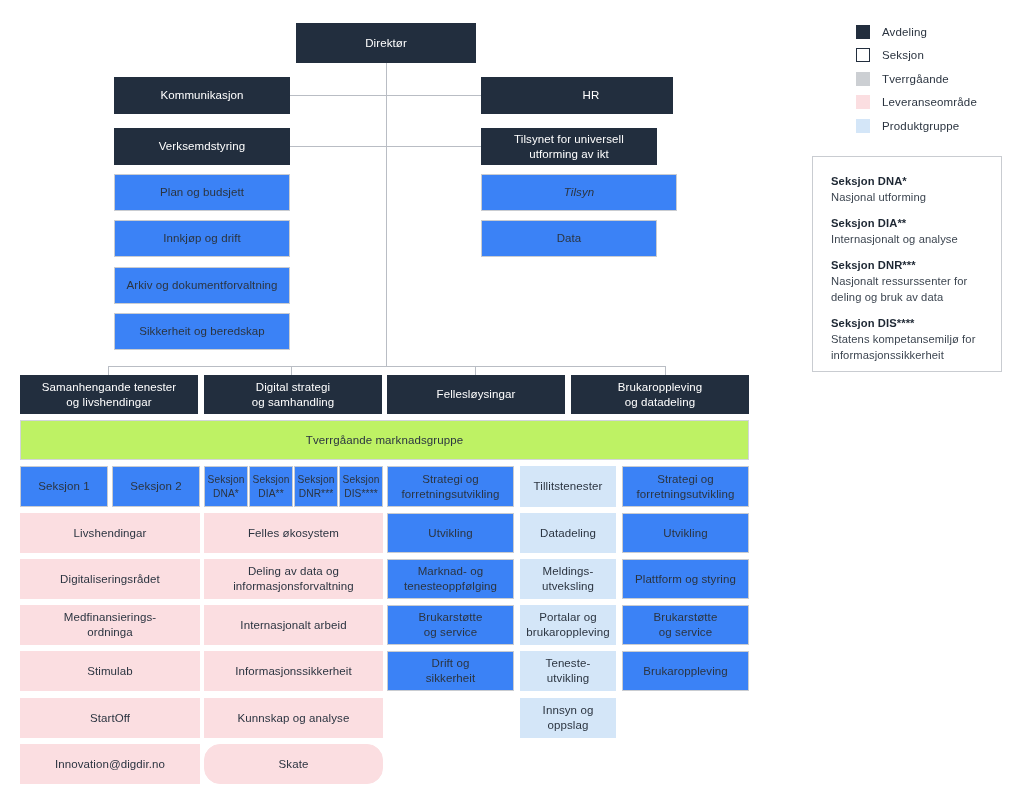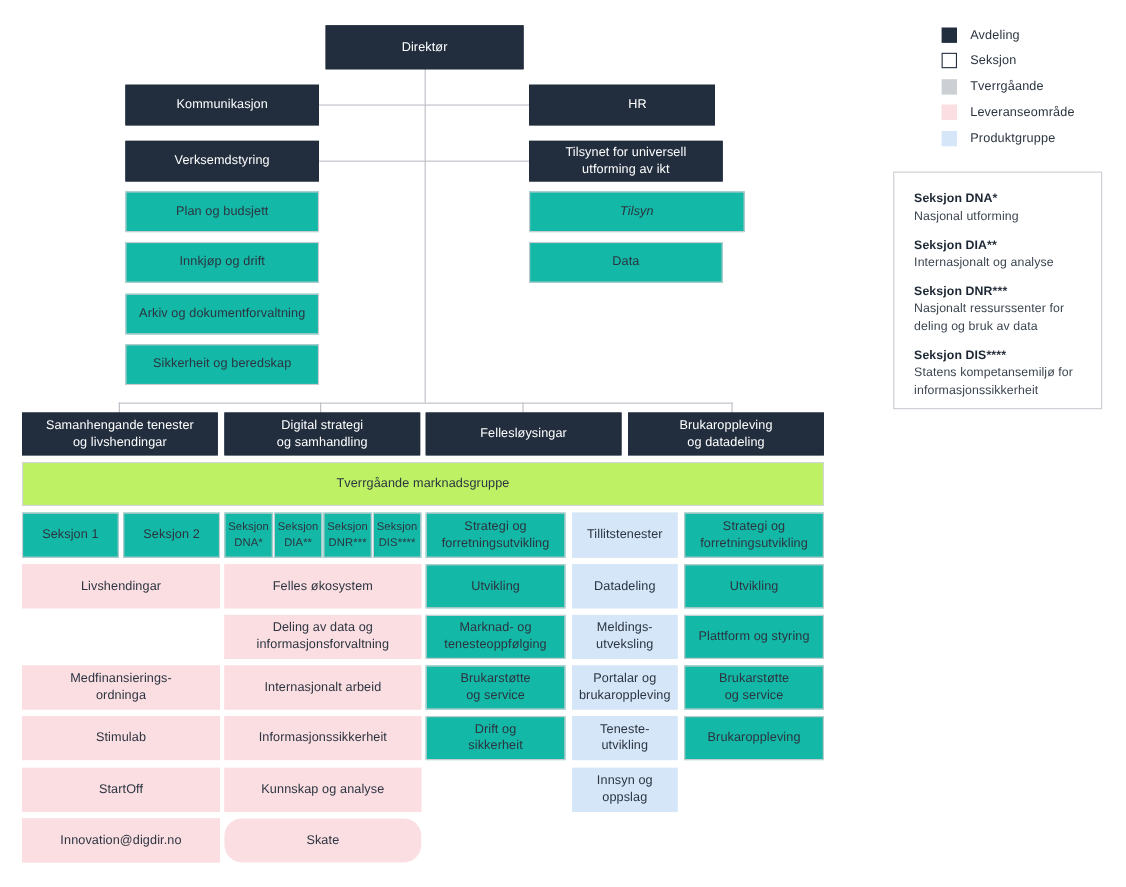--- a/index.html
+++ b/index.html
@@ -28,21 +28,21 @@
     letter-spacing: 0.1px;
     padding: 2px 4px;
     white-space: pre-line;
   }
   .box.navy {
     background: #222E3E;
     color: #ffffff;
     border: 1px solid #222E3E;
   }
   .box.white {
-    background: #14b8a6;
+    background: #3b82f6;
     color: #2b3440;
     border: 1px solid #c9ccd1;
   }
   .box.pink {
     background: #FBDEE1;
     color: #2b3440;
     border: 1px solid #FBDEE1;
   }
   .box.blue {
     background: #D4E6F8;
@@ -134,21 +134,21 @@
 
   <div class="box navy" style="left:296px; top:23px; width:180px; height:40px;">Direktør</div>
 
   <div class="box navy" style="left:114px; top:77px; width:176px; height:37px;">Kommunikasjon</div>
   <div class="box navy" style="left:114px; top:128px; width:176px; height:37px;">Verksemdstyring</div>
   <div class="box white" style="left:114px; top:174px; width:176px; height:37px;">Plan og budsjett</div>
   <div class="box white" style="left:114px; top:220px; width:176px; height:37px;">Innkjøp og drift</div>
   <div class="box white" style="left:114px; top:267px; width:176px; height:37px;">Arkiv og dokumentforvaltning</div>
   <div class="box white" style="left:114px; top:313px; width:176px; height:37px;">Sikkerheit og beredskap</div>
 
-  <div class="box navy" style="left:481px; top:77px; width:169px; height:37px;padding-left:32px;">HR</div>
+  <div class="box navy" style="left:481px; top:77px; width:192px; height:37px;padding-left:32px;">HR</div>
   <div class="box navy" style="left:481px; top:128px; width:176px; height:37px;">Tilsynet for universell
 utforming av ikt</div>
   <div class="box white" style="left:481px; top:174px; width:196px; height:37px;font-style:italic;">Tilsyn</div>
   <div class="box white" style="left:481px; top:220px; width:176px; height:37px;">Data</div>
 
   <div class="box navy" style="left:20px; top:375px; width:178px; height:39px;">Samanhengande tenester
 og livshendingar</div>
   <div class="box navy" style="left:204px; top:375px; width:178px; height:39px;">Digital strategi
 og samhandling</div>
   <div class="box navy" style="left:387px; top:375px; width:178px; height:39px;">Fellesløysingar</div>
@@ -167,20 +167,21 @@
 DNR***</div>
   <div class="box white" style="left:339px; top:466px; width:44px; height:41px; font-size:10.2px;">Seksjon
 DIS****</div>
   <div class="box white" style="left:387px; top:466px; width:127px; height:41px;">Strategi og
 forretningsutvikling</div>
   <div class="box blue" style="left:520px; top:466px; width:96px; height:41px;">Tillitstenester</div>
   <div class="box white" style="left:622px; top:466px; width:127px; height:41px;">Strategi og
 forretningsutvikling</div>
 
   <div class="box pink" style="left:20px; top:513px; width:180px; height:40px;">Livshendingar</div>
+  <div class="box pink" style="left:20px; top:559px; width:180px; height:40px;">Digitaliseringsrådet</div>
   <div class="box pink" style="left:20px; top:605px; width:180px; height:40px;">Medfinansierings-
 ordninga</div>
   <div class="box pink" style="left:20px; top:651px; width:180px; height:40px;">Stimulab</div>
   <div class="box pink" style="left:20px; top:698px; width:180px; height:40px;">StartOff</div>
   <div class="box pink" style="left:20px; top:744px; width:180px; height:40px;">Innovation@digdir.no</div>
 
   <div class="box pink" style="left:204px; top:513px; width:179px; height:40px;">Felles økosystem</div>
   <div class="box pink" style="left:204px; top:559px; width:179px; height:40px;">Deling av data og
 informasjonsforvaltning</div>
   <div class="box pink" style="left:204px; top:605px; width:179px; height:40px;">Internasjonalt arbeid</div>

